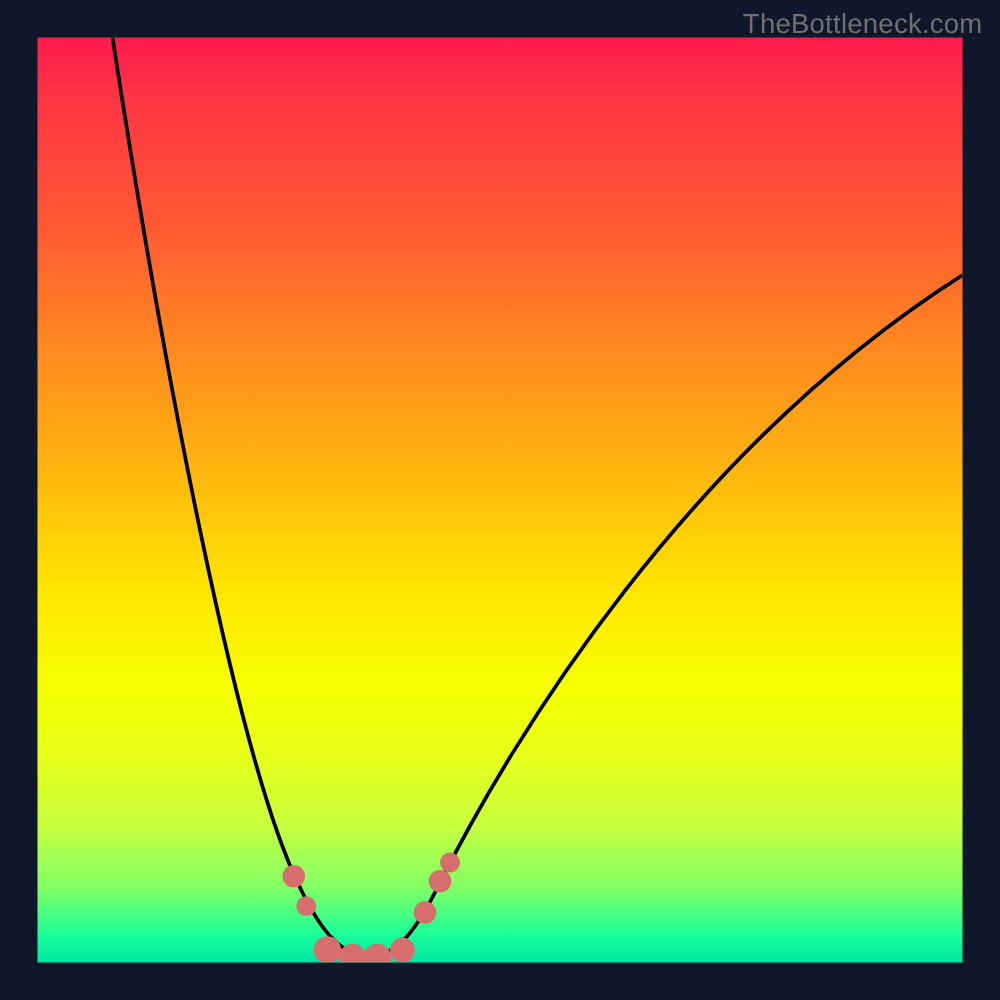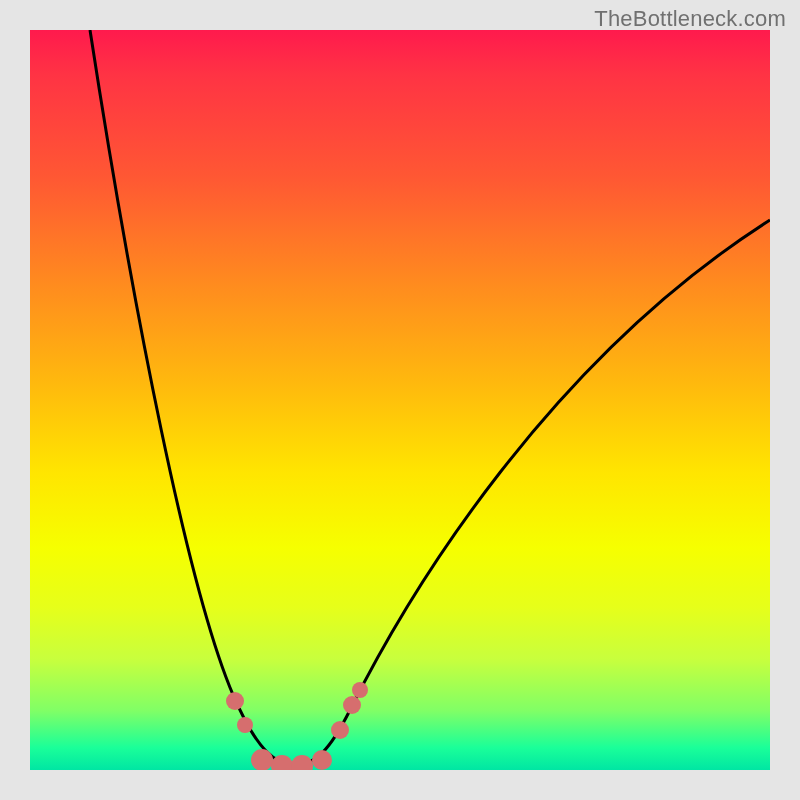--- a/index.html
+++ b/index.html
@@ -6,21 +6,21 @@
     margin: 0;
     padding: 0;
     width: 800px;
     height: 800px;
     overflow: hidden;
     font-family: Arial, Helvetica, sans-serif;
   }
   .frame {
     width: 800px;
     height: 800px;
-    background: #e5e5e5;
+    background: #0f172a;
     position: relative;
     text-decoration: underline;
   }
   .plot-area {
     position: absolute;
     left: 30px;
     top: 30px;
     width: 740px;
     height: 740px;
     background: linear-gradient(

